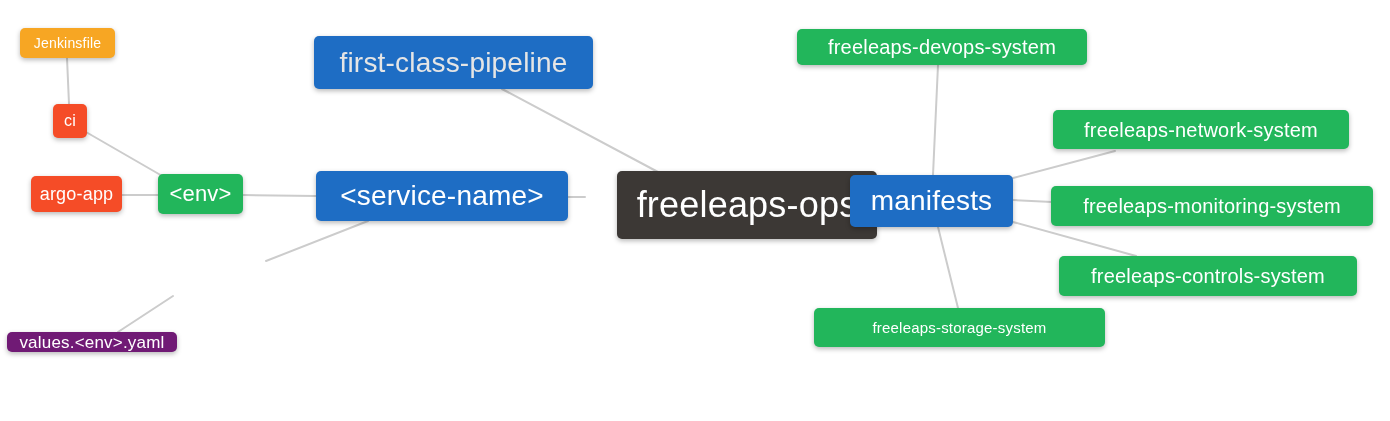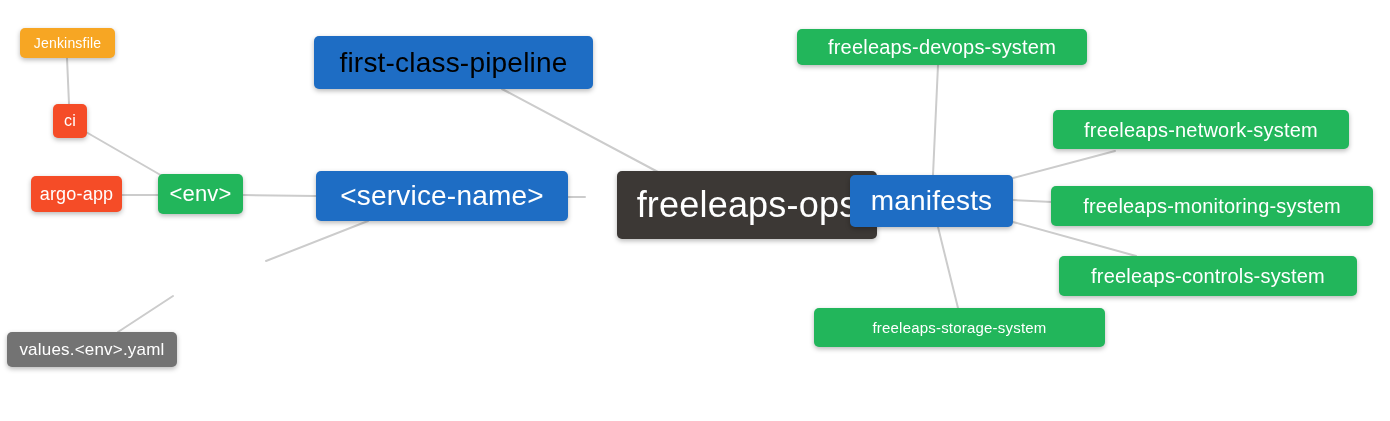--- a/index.html
+++ b/index.html
@@ -67,24 +67,24 @@
     </div>
     <div class="node" style="left: 53px; top: 104px; width: 34px; height: 34px; background: rgb(245, 76, 39); font-size: 16px; color: rgb(255, 255, 255);">
       <span>ci</span>
     </div>
     <div class="node" style="left: 31px; top: 176px; width: 91px; height: 36px; background: rgb(245, 76, 39); font-size: 18px; color: rgb(255, 255, 255);">
       <span>argo-app</span>
     </div>
     <div class="node" style="left: 158px; top: 174px; width: 85px; height: 40px; background: rgb(34, 182, 91); font-size: 22px; color: rgb(255, 255, 255);">
       <span>&lt;env&gt;</span>
     </div>
-    <div class="node" style="left: 7px; top: 332px; width: 170px; height: 35px; background: #737373; font-size: 17px; color: rgb(255, 255, 255);">
+    <div class="node" style="left: 7px; top: 332px; width: 170px; height: 20px; background: #701a75; font-size: 17px; color: rgb(255, 255, 255);">
       <span>values.&lt;env&gt;.yaml</span>
     </div>
-    <div class="node" style="left: 314px; top: 36px; width: 279px; height: 53px; background: rgb(30, 109, 196); font-size: 28px; color: #000000;">
+    <div class="node" style="left: 314px; top: 36px; width: 279px; height: 53px; background: rgb(30, 109, 196); font-size: 28px; color: #e5e5e5;">
       <span>first-class-pipeline</span>
     </div>
     <div class="node" style="left: 316px; top: 171px; width: 252px; height: 50px; background: rgb(30, 109, 196); font-size: 28px; color: rgb(255, 255, 255);">
       <span>&lt;service-name&gt;</span>
     </div>
     <div class="node" style="left: 585px; top: 171px; width: 260px; height: 68px; background: rgb(60, 56, 53); font-size: 36px; color: rgb(255, 255, 255); margin-left: 32px;">
       <span>freeleaps-ops</span>
     </div>
     <div class="node" style="left: 850px; top: 175px; width: 163px; height: 52px; background: rgb(30, 109, 196); font-size: 28px; color: rgb(255, 255, 255);">
       <span>manifests</span>

